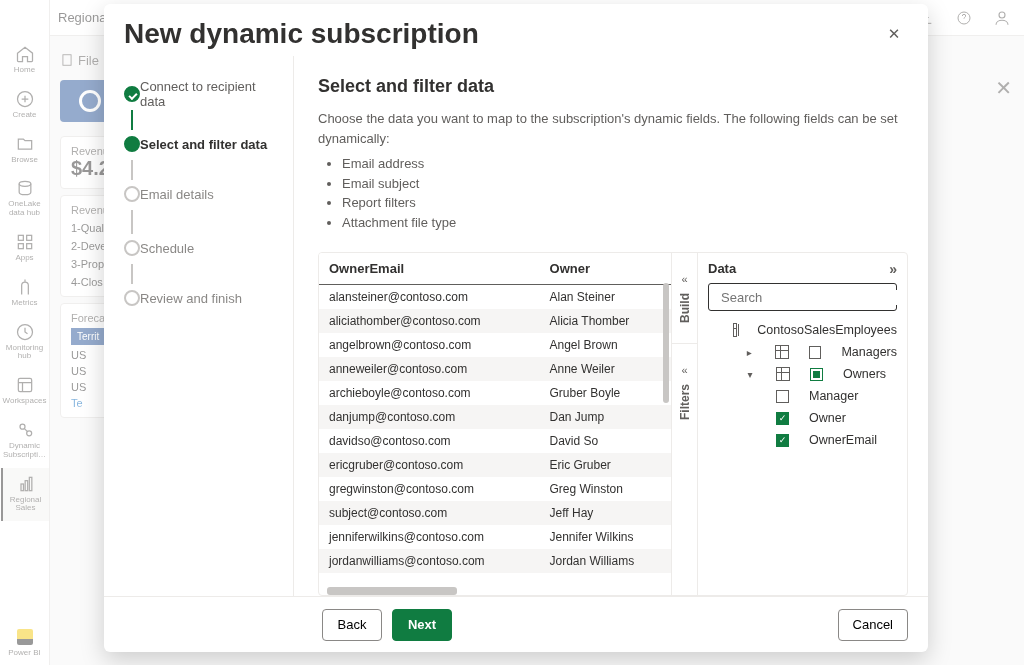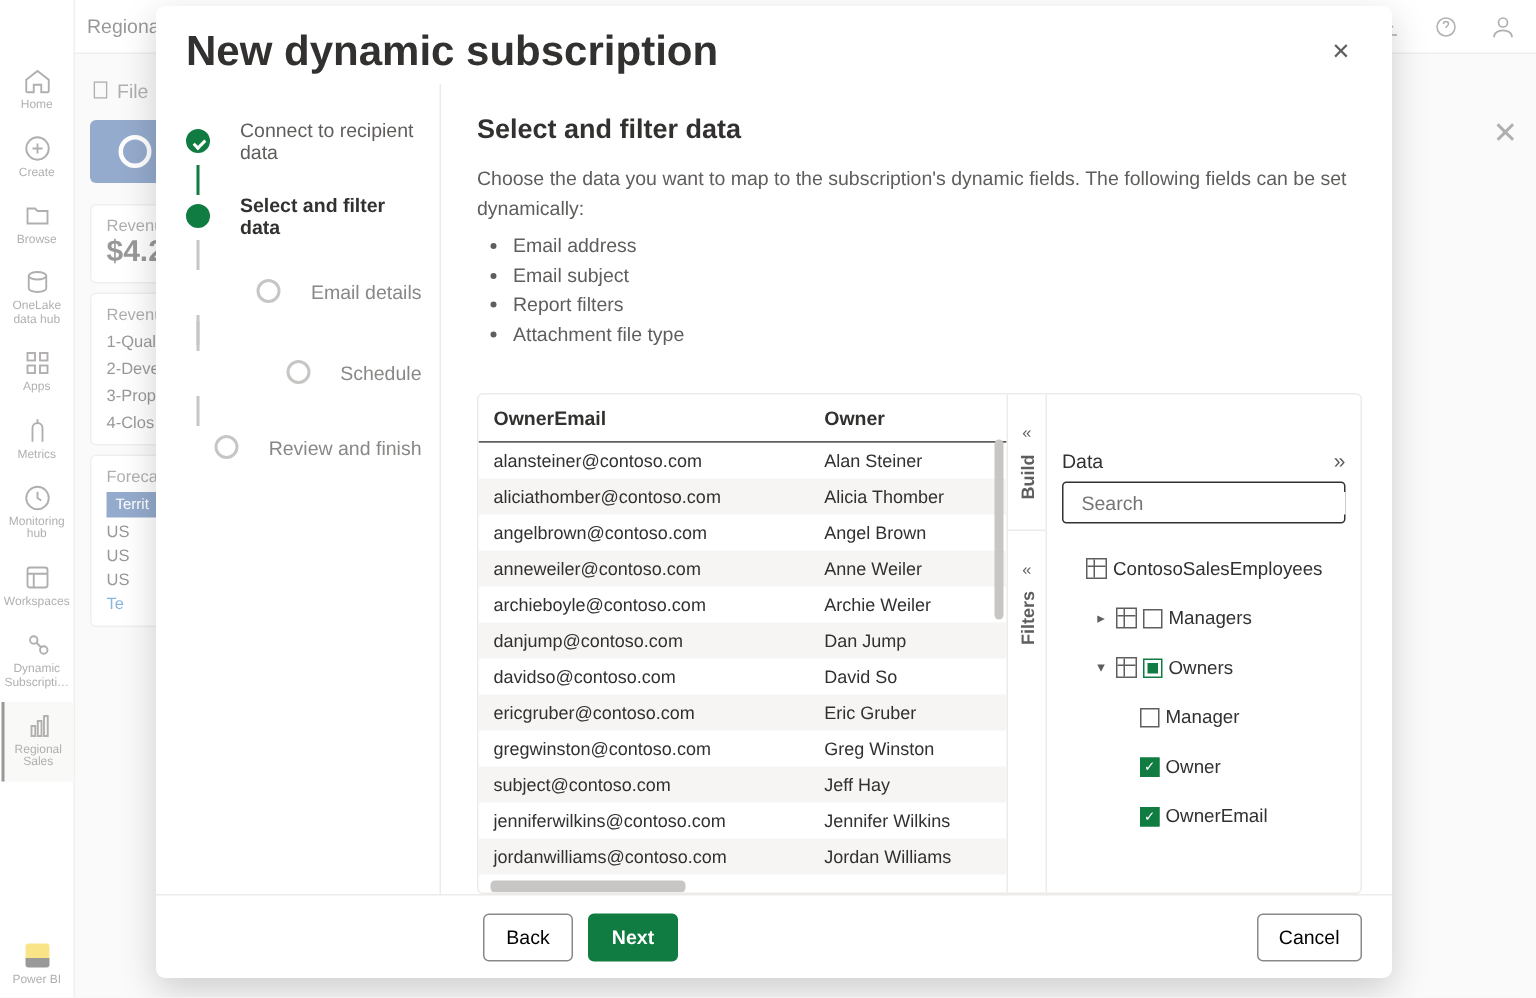--- a/index.html
+++ b/index.html
@@ -101,25 +101,24 @@
 .dlg-close { width:28px; height:28px; display:flex; align-items:center; justify-content:center; cursor:pointer; color:#605e5c; font-size:15px;}
 .dlg-body { flex:1; display:flex; overflow:hidden; }
 
 .steps-col {
   width:190px;
   padding:22px 12px 0 20px;
   border-right:1px solid #edebe9;
 }
 .step-row {
   display:flex; align-items:center;
-  gap:20px;
+  gap:0;
   height:32px;
   margin-bottom:16px;
   color:#8a8886;
-  justify-content:flex-end;
 }
 .step-row.current { color:#323130; font-weight:600; }
 .step-row.done { color:#605e5c; }
 .step-bullet {
   width:16px; height:16px;
   border-radius:50%;
   border:2px solid #c8c6c4;
   flex-shrink:0;
   position:relative;
 }
@@ -137,21 +136,21 @@
 .step-connector.green { background:#107c41; }
 
 .main-col {
   flex:1;
   padding:20px 20px 0 24px;
   display:flex; flex-direction:column;
   overflow:hidden;
 }
 .page-heading { font-size:18px; font-weight:600; margin-bottom:12px; }
 .page-desc { color:#605e5c; font-size:13px; line-height:1.5; }
-.page-desc ul { margin:6px 0 14px 24px; }
+.page-desc ul { margin:6px 0 4px 24px; }
 .page-desc li { line-height:1.5; }
 
 .data-region {
   margin-top:16px;
   flex:1;
   display:flex;
   border:1px solid #edebe9;
   border-radius:4px;
   overflow:hidden;
 }
@@ -194,35 +193,35 @@
   font-size:12px; font-weight:600;
 }
 .vtab + .vtab { border-top:1px solid #edebe9; }
 
 .data-panel {
   width:210px;
   border-left:1px solid #edebe9;
   display:flex; flex-direction:column;
   padding:8px 10px;
 }
-.data-panel-header { display:flex; align-items:flex-end; font-weight:400; margin-bottom:6px;margin-top:28px; }
+.data-panel-header { display:flex; align-items:flex-start; font-weight:700; margin-bottom:6px; }
 .data-panel-header .expand { margin-left:auto; color:#605e5c; font-size:14px; cursor:pointer;}
 .search-field {
   display:flex; align-items:center;
   border:1px solid #323130;
   border-radius:3px;
   height:28px; padding:0 6px;
   margin-bottom:8px;
   gap:6px;
 }
 .search-field input {
   border:none; outline:none; flex:1; font-size:13px;
 }
 .tree { font-size:12.5px; }
-.tree-node { display:flex; align-items:center; gap:4px; padding:4px 0; cursor:pointer;margin-top:11px;}
+.tree-node { display:flex; align-items:center; gap:20px; padding:4px 0; cursor:pointer;}
 .tree-node .indent1 { width:16px; }
 .tree-node .indent3 { width:48px; }
 .tree-chevron { width:12px; text-align:center; color:#605e5c; font-size:10px;}
 .tree-tableicon { width:14px; height:14px; border:1px solid #605e5c; position:relative; }
 .tree-tableicon::before { content:""; position:absolute; left:0; right:0; top:4px; height:1px; background:#605e5c;}
 .tree-tableicon::after { content:""; position:absolute; top:0; bottom:0; left:4px; width:1px; background:#605e5c;}
 .chk {
   width:13px; height:13px;
   border:1px solid #605e5c;
   display:inline-flex; align-items:center; justify-content:center;
@@ -493,21 +492,21 @@
                 <tr>
                   <td>angelbrown@contoso.com</td>
                   <td>Angel Brown</td>
                 </tr>
                 <tr>
                   <td>anneweiler@contoso.com</td>
                   <td>Anne Weiler</td>
                 </tr>
                 <tr>
                   <td>archieboyle@contoso.com</td>
-                  <td>Archie Weiler</td>
+                  <td>Gruber Boyle</td>
                 </tr>
                 <tr>
                   <td>danjump@contoso.com</td>
                   <td>Dan Jump</td>
                 </tr>
                 <tr>
                   <td>davidso@contoso.com</td>
                   <td>David So</td>
                 </tr>
                 <tr>

